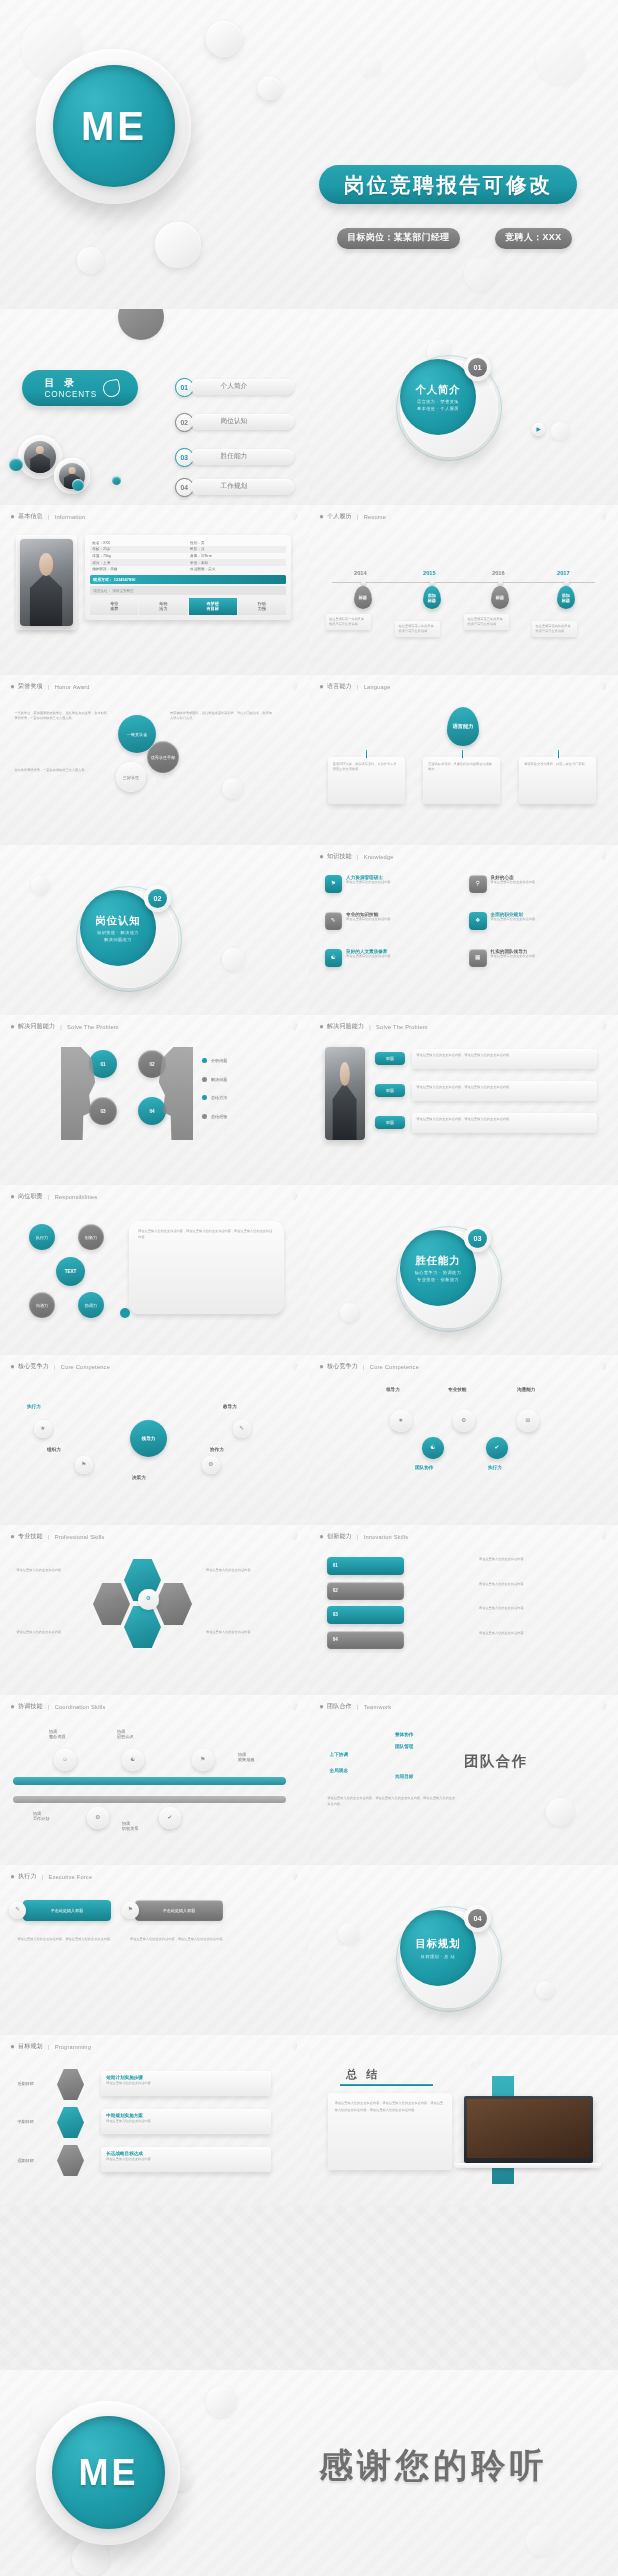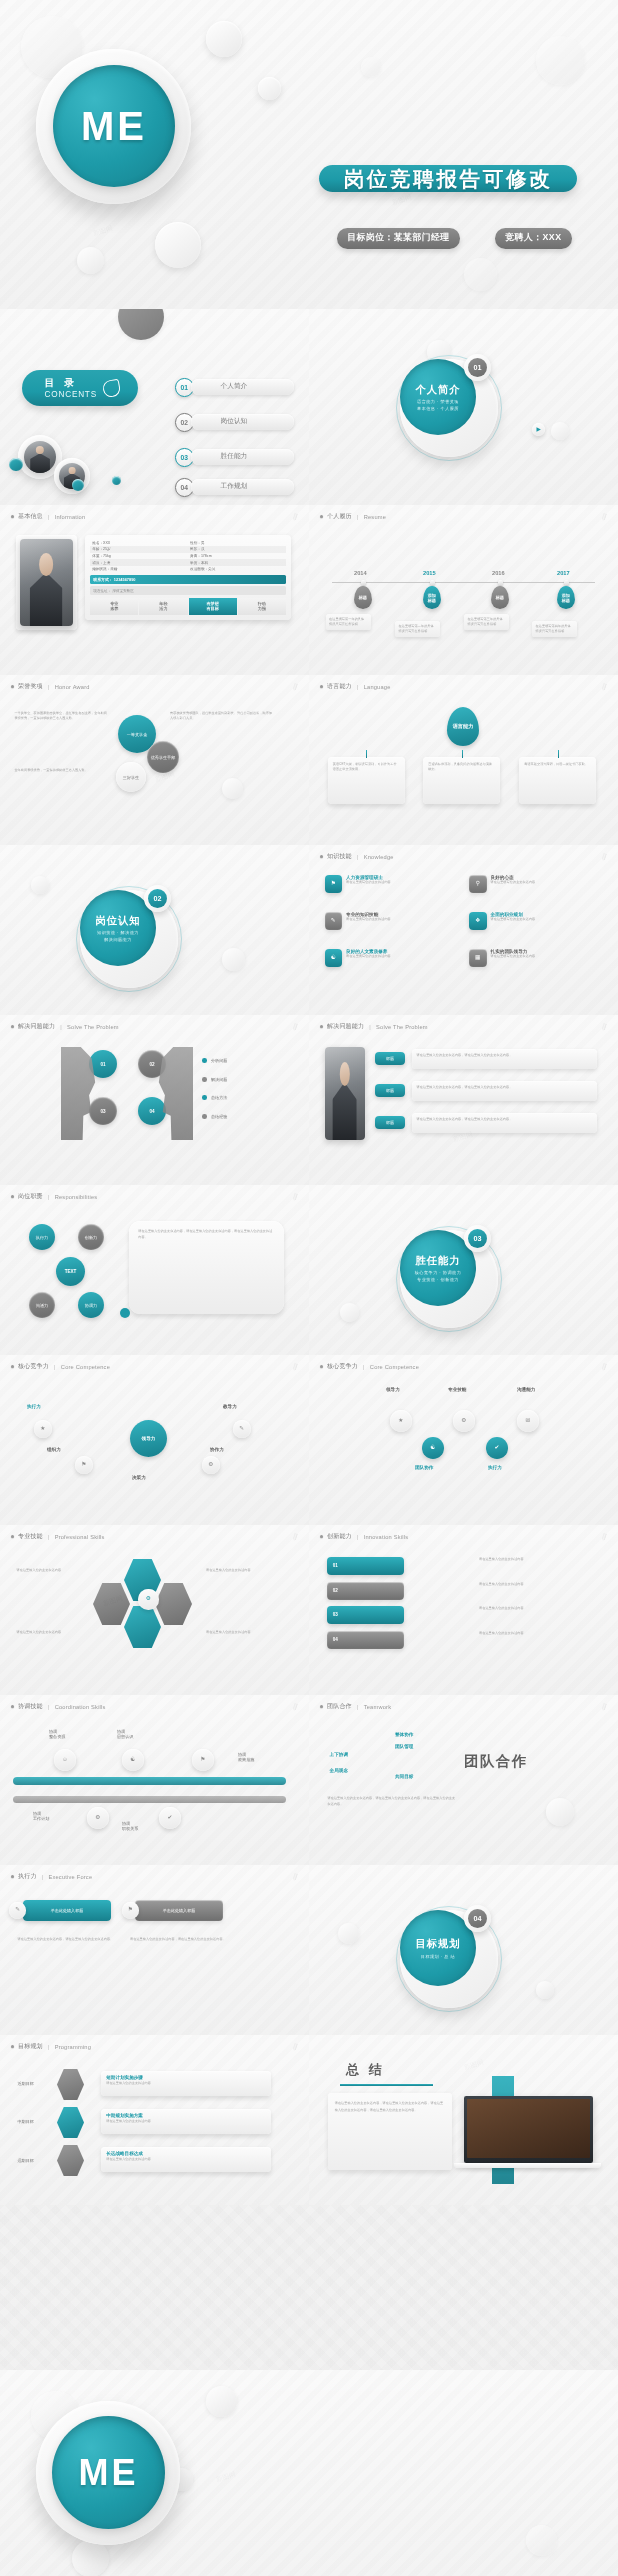--- a/index.html
+++ b/index.html
@@ -85,21 +85,21 @@
     position:absolute; left:53px; top:65px; width:122px; height:122px; border-radius:50%;
     background: radial-gradient(circle at 34% 28%, #3ab7c4 0%, #1d9aa8 55%, #16808d 100%);
     box-shadow: inset 0 3.1px 8.2px rgba(0,0,0,.22), 0 3.1px 8.2px rgba(0,0,0,.14);
     display:flex; align-items:center; justify-content:center;
   }
   #cover .me-text {
     color:#fff; font-size:40px; font-weight:bold; letter-spacing:3.1px;
     text-shadow: 0 1.5px 3.1px rgba(0,0,0,.22);
   }
   .title-pill {
-    position:absolute; left:319px; top:165px; width:258px; height:27px;
+    position:absolute; left:319px; top:165px; width:258px; height:39px;
     border-radius:19.6px;
     background: linear-gradient(180deg,#29a4b0 0%, #1d9aa8 55%, #17808d 100%);
     box-shadow: 0 5.2px 9.3px rgba(0,0,0,.16);
     display:flex; align-items:center; justify-content:center;
   }
   .title-pill span {
     color:#fff; font-size:20.6px; font-weight:bold; letter-spacing:2.6px;
     text-shadow: 0 1px 2.1px rgba(0,0,0,.2);
   }
   .sub-pill {
@@ -1002,21 +1002,21 @@
     </div>
   </div>
 
   <div class="slide half" style="left:309px;top:2035px;">
     <div class="tealbar" style="left:183px;top:41px;width:21.6px;height:108px;opacity:.95;"></div>
     <div class="laptop" style="left:155px;top:61px;width:129px;height:67px;">
       <div class="scr"></div>
     </div>
     <div class="card" style="left:145px;top:128px;width:147px;height:5.2px;border-radius:0 0 4.1px 4.1px;"></div>
 
-    <div style="position:absolute;left:37px;top:26px;font-size:13px;font-weight:bold;color:#5f5f5f;letter-spacing:3.1px;">总  结</div>
+    <div style="position:absolute;left:37px;top:32px;font-size:11px;font-weight:bold;color:#5f5f5f;letter-spacing:3.1px;">总  结</div>
     <div class="tealbar" style="left:31px;top:49px;width:93px;height:1.5px;"></div>
     <div class="sumpanel" style="left:18.5px;top:58px;width:124px;height:77px;">
       <div class="tiny" style="padding:7.2px 7.2px;line-height:2.1;">请在这里输入您的主要叙述内容，请在这里输入您的主要叙述内容，请在这里输入您的主要叙述内容，请在这里输入您的主要叙述内容。</div>
     </div>
   </div>
 
   <div class="slide" id="thanks">
     <div class="bub flat" style="left:206px;top:15.5px;width:31px;height:31px;"></div>
     <div class="bub flat" style="left:170px;top:98px;width:23px;height:23px;"></div>
     <div class="bub flat" style="left:72px;top:170px;width:37px;height:37px;"></div>
@@ -1027,20 +1027,21 @@
                 background:linear-gradient(150deg,#ffffff 0%,#f0f0f0 60%,#e4e4e4 100%);
                 box-shadow:0 11.3px 20.6px rgba(0,0,0,.16), inset 0 2.1px 4.1px rgba(255,255,255,.95);"></div>
     <div style="position:absolute;left:52px;top:46px;width:113px;height:113px;border-radius:50%;
                 background:radial-gradient(circle at 34% 28%, #3ab7c4 0%, #1d9aa8 55%, #16808d 100%);
                 box-shadow:inset 0 3.1px 8.2px rgba(0,0,0,.22),0 3.1px 8.2px rgba(0,0,0,.14);
                 display:flex;align-items:center;justify-content:center;">
       <span style="color:#fff;font-size:36px;font-weight:bold;letter-spacing:3.1px;text-shadow:0 1.5px 3.1px rgba(0,0,0,.22);">ME</span>
     </div>
   </div>
 
+  <div class="thanks-txt">感谢您的聆听</div>
 
   <div class="wm" style="left:93px;top:227px;">新图网</div>
   <div class="wm" style="left:392px;top:196px;">新图网</div>
   <div class="wm" style="left:155px;top:773px;">新图网</div>
   <div class="wm" style="left:453px;top:1133px;">新图网</div>
   <div class="wm" style="left:103px;top:1597px;">新图网</div>
   <div class="wm" style="left:464px;top:2061px;">新图网</div>
   <div class="wm" style="left:216px;top:2473px;">新图网</div>
 </div>
 

